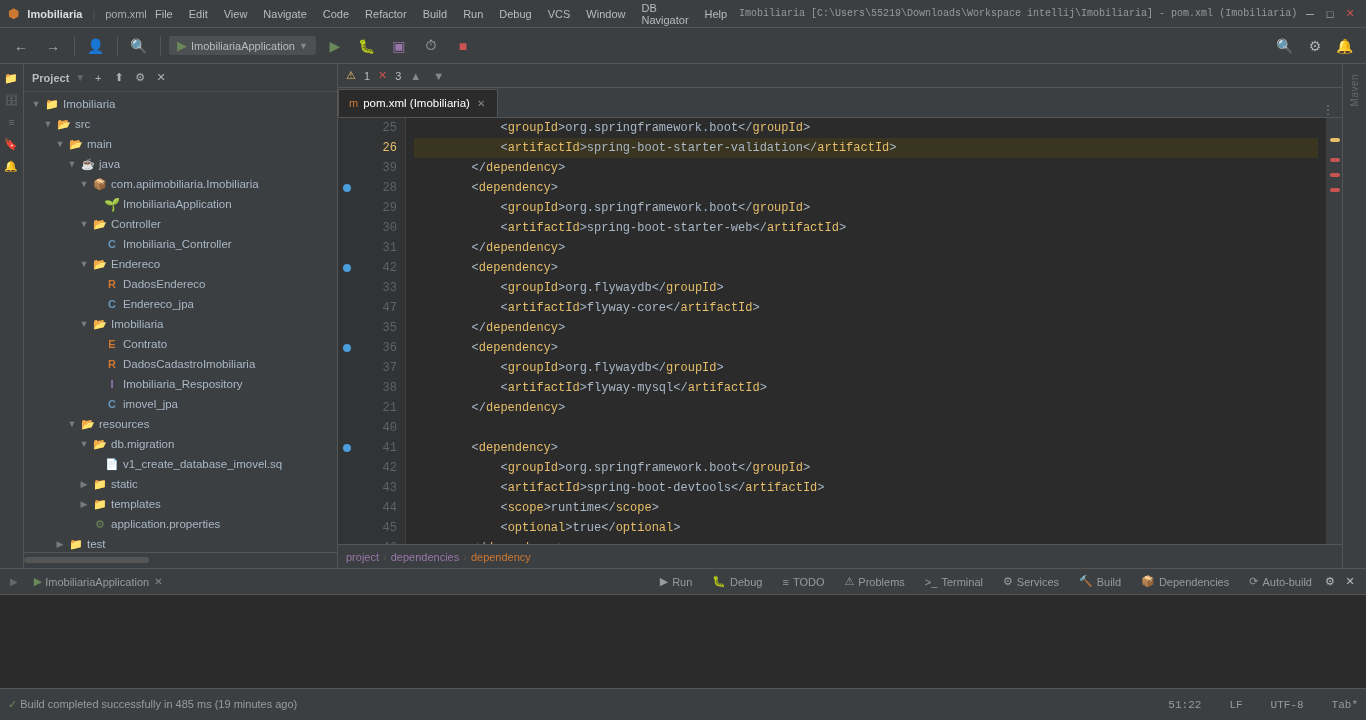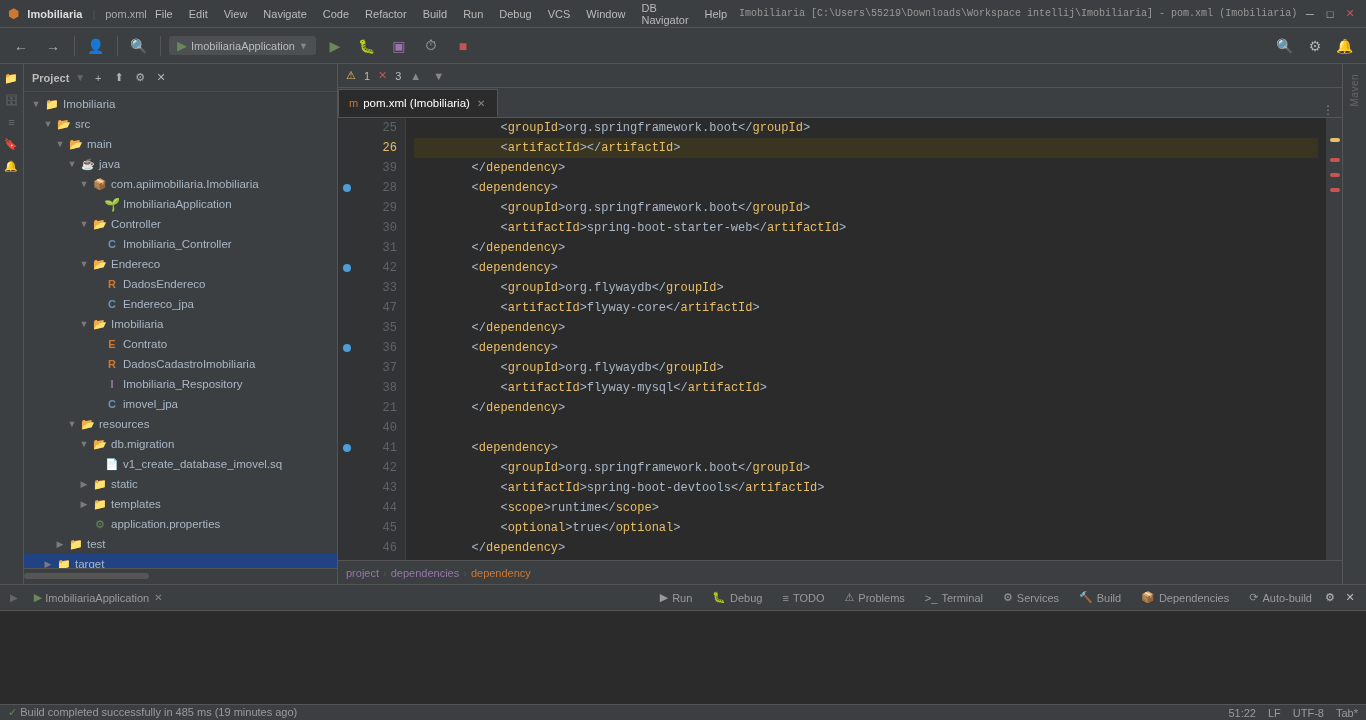--- a/index.html
+++ b/index.html
@@ -422,34 +422,34 @@
       font-family: 'Consolas', monospace;
       font-size: 11px;
       color: #a9b7c6;
       display: flex;
       align-items: center;
       gap: 8px;
     }
 
     
     .status-bar {
-      height: 16px;
+      height: 32px;
       background: #3c3f41;
       display: flex;
       align-items: center;
       padding: 0 8px;
       font-size: 11px;
       color: #9a9a9a;
       gap: 8px;
       border-top: 1px solid #555;
       flex-shrink: 0;
     }
     .status-left { flex: 1; }
     .status-right {
-      display: flex; gap: 12px; align-items: center;
+      display: flex; gap: 28px; align-items: center; font-family: Liberation Mono, monospace;
     }
     .status-item { cursor: pointer; }
     .status-success { color: #6a8759; }
   </style>
 </head>
 <body>
 
 <div class="titlebar">
   <div class="titlebar-left">
     <span style="font-size:13px; color:#cc7832;">⬢</span>
@@ -759,21 +759,21 @@
         <div class="line-num">42</div>
         <div class="line-num">43</div>
         <div class="line-num">44</div>
         <div class="line-num">45</div>
         <div class="line-num">46</div>
 
       </div>
 
       <div class="code-area">
         <div class="code-line"><span class="xml-text">            </span><span class="xml-bracket">&lt;</span><span class="xml-tag">groupId</span><span class="xml-bracket">&gt;</span><span class="xml-text">org.springframework.boot</span><span class="xml-bracket">&lt;/</span><span class="xml-tag">groupId</span><span class="xml-bracket">&gt;</span></div>
-        <div class="code-line warning-line"><span class="xml-text">            </span><span class="xml-bracket">&lt;</span><span class="xml-tag">artifactId</span><span class="xml-bracket">&gt;</span><span class="xml-bracket">&lt;/</span><span class="xml-tag">artifactId</span><span class="xml-bracket">&gt;</span></div>
+        <div class="code-line warning-line"><span class="xml-text">            </span><span class="xml-bracket">&lt;</span><span class="xml-tag">artifactId</span><span class="xml-bracket">&gt;</span><span class="xml-text">spring-boot-starter-validation</span><span class="xml-bracket">&lt;/</span><span class="xml-tag">artifactId</span><span class="xml-bracket">&gt;</span></div>
         <div class="code-line"><span class="xml-text">        </span><span class="xml-bracket">&lt;/</span><span class="xml-tag">dependency</span><span class="xml-bracket">&gt;</span></div>
         <div class="code-line"><span class="xml-text">        </span><span class="xml-bracket">&lt;</span><span class="xml-tag">dependency</span><span class="xml-bracket">&gt;</span></div>
         <div class="code-line"><span class="xml-text">            </span><span class="xml-bracket">&lt;</span><span class="xml-tag">groupId</span><span class="xml-bracket">&gt;</span><span class="xml-text">org.springframework.boot</span><span class="xml-bracket">&lt;/</span><span class="xml-tag">groupId</span><span class="xml-bracket">&gt;</span></div>
         <div class="code-line"><span class="xml-text">            </span><span class="xml-bracket">&lt;</span><span class="xml-tag">artifactId</span><span class="xml-bracket">&gt;</span><span class="xml-text">spring-boot-starter-web</span><span class="xml-bracket">&lt;/</span><span class="xml-tag">artifactId</span><span class="xml-bracket">&gt;</span></div>
         <div class="code-line"><span class="xml-text">        </span><span class="xml-bracket">&lt;/</span><span class="xml-tag">dependency</span><span class="xml-bracket">&gt;</span></div>
         <div class="code-line"><span class="xml-text">        </span><span class="xml-bracket">&lt;</span><span class="xml-tag">dependency</span><span class="xml-bracket">&gt;</span></div>
         <div class="code-line"><span class="xml-text">            </span><span class="xml-bracket">&lt;</span><span class="xml-tag">groupId</span><span class="xml-bracket">&gt;</span><span class="xml-text">org.flywaydb</span><span class="xml-bracket">&lt;/</span><span class="xml-tag">groupId</span><span class="xml-bracket">&gt;</span></div>
         <div class="code-line"><span class="xml-text">            </span><span class="xml-bracket">&lt;</span><span class="xml-tag">artifactId</span><span class="xml-bracket">&gt;</span><span class="xml-text">flyway-core</span><span class="xml-bracket">&lt;/</span><span class="xml-tag">artifactId</span><span class="xml-bracket">&gt;</span></div>
         <div class="code-line"><span class="xml-text">        </span><span class="xml-bracket">&lt;/</span><span class="xml-tag">dependency</span><span class="xml-bracket">&gt;</span></div>
         <div class="code-line"><span class="xml-text">        </span><span class="xml-bracket">&lt;</span><span class="xml-tag">dependency</span><span class="xml-bracket">&gt;</span></div>

